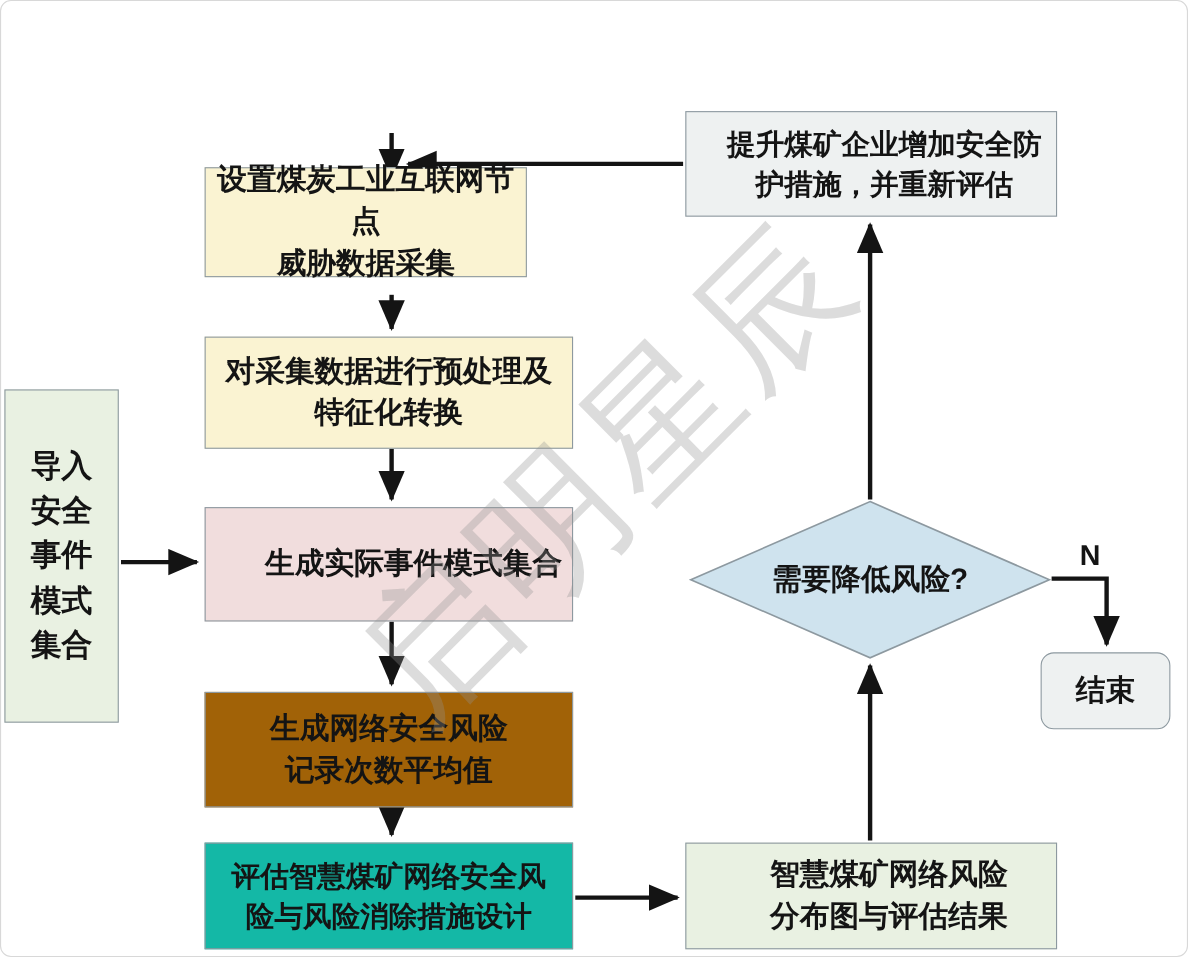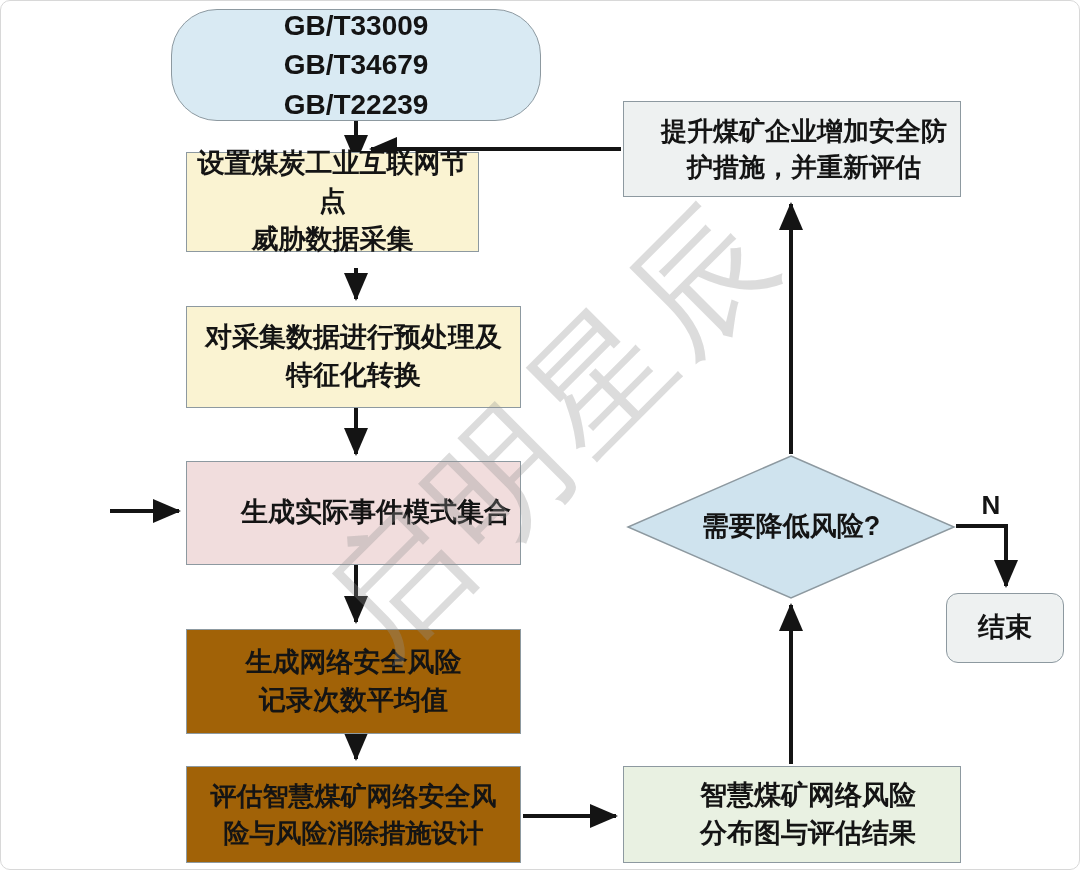--- a/index.html
+++ b/index.html
@@ -89,40 +89,42 @@
     <path d="M355 407 L355 453" stroke="#141414" stroke-width="4" fill="none" marker-end="url(#arrowhead)"></path>
     <path d="M109 510 L178 510" stroke="#141414" stroke-width="4" fill="none" marker-end="url(#arrowhead)"></path>
     <path d="M355 564 L355 621" stroke="#141414" stroke-width="4" fill="none" marker-end="url(#arrowhead)"></path>
     <path d="M355 733 L355 758" stroke="#141414" stroke-width="4" fill="none" marker-end="url(#arrowhead)"></path>
     <path d="M522 815 L615 815" stroke="#141414" stroke-width="4" fill="none" marker-end="url(#arrowhead)"></path>
     <path d="M790 763 L790 604" stroke="#141414" stroke-width="4" fill="none" marker-end="url(#arrowhead)"></path>
     <path d="M790 453 L790 203" stroke="#141414" stroke-width="4" fill="none" marker-end="url(#arrowhead)"></path>
     <path d="M955 525 L1005 525 L1005 585" stroke="#141414" stroke-width="4" fill="none" marker-end="url(#arrowhead)"></path>
   </svg>
 
-  <div class="node" id="node-standards" style="background-color: rgb(217, 234, 243);">GB/T33009
-GB/T34679
-GB/T22239</div>
 
   <div class="node" id="node-improve" style="background-color: rgb(238, 241, 241);">提升煤矿企业增加安全防
 护措施，并重新评估</div>
 
   <div class="node" id="node-collect" style="background-color: rgb(250, 243, 210);">设置煤炭工业互联网节点
 威胁数据采集</div>
 
   <div class="node" id="node-preprocess" style="background-color: rgb(250, 243, 210);">对采集数据进行预处理及
 特征化转换</div>
 
+  <div class="node" id="node-import" style="background-color: rgb(233, 241, 226);">导入
+安全
+事件
+模式
+集合</div>
 
   <div class="node" id="node-pattern" style="background-color: rgb(241, 221, 221); padding-left: 45px;">生成实际事件模式集合</div>
 
   <div class="node" id="node-average" style="background-color: #a16207;">生成网络安全风险
 记录次数平均值</div>
 
-  <div class="node" id="node-evaluate" style="background-color: #a16207;">评估智慧煤矿网络安全风
+  <div class="node" id="node-evaluate" style="background-color: #14b8a6;">评估智慧煤矿网络安全风
 险与风险消除措施设计</div>
 
   <div class="node" id="node-distribution" style="background-color: rgb(233, 241, 226);">智慧煤矿网络风险
 分布图与评估结果</div>
 
   <div class="node" id="node-end" style="background-color: rgb(238, 241, 241);">结束</div>
 
   <div class="node no-chrome" id="node-decision">需要降低风险?</div>
 
   <div class="node no-chrome" id="label-branch-no">N</div>

